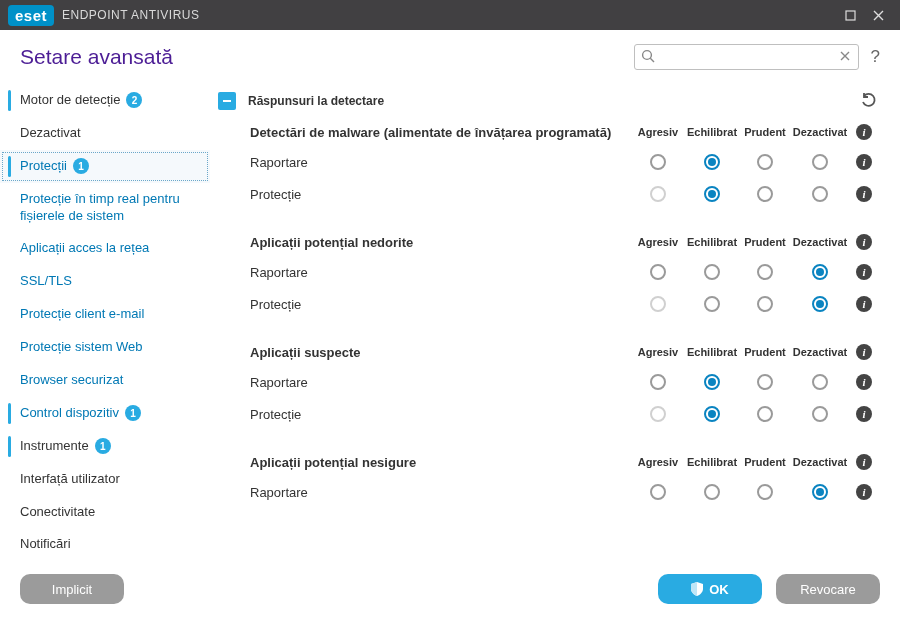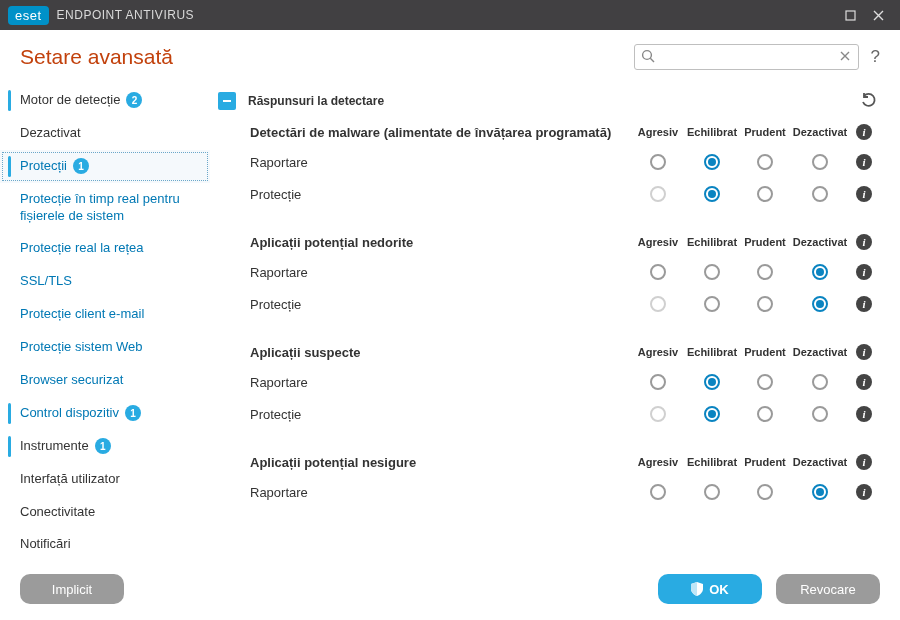--- a/index.html
+++ b/index.html
@@ -1,27 +1,27 @@
 <!DOCTYPE html>
 <html><head>
 <meta charset="utf-8">
 <style>
 * { margin: 0; padding: 0; box-sizing: border-box; font-family: "Segoe UI", Arial, sans-serif; }
 html, body { width: 900px; height: 620px; overflow: hidden; background: #fff; }
 
 
 .titlebar { height: 30px; background: #414042; color: #fff; display: flex; align-items: center; padding: 0 8px; font-size: 12px; }
-.titlebar .brand-badge { background: #0091c8; color: #fff; font-weight: 400; font-size: 13px; padding: 2px 7px; border-radius: 4px; letter-spacing: 0.5px; }
+.titlebar .brand-badge { background: #0091c8; color: #fff; font-weight: 700; font-size: 15px; padding: 2px 7px; border-radius: 4px; letter-spacing: 0.5px; }
 .titlebar .brand-text { margin-left: 8px; color: #d9d9d9; letter-spacing: 0.5px; font-size: 12px; }
 .titlebar .spacer { flex: 1; }
 .titlebar .win-btn { width: 28px; height: 30px; display: flex; align-items: center; justify-content: center; color: #ddd; cursor: pointer; }
 
 
 .header { display: flex; align-items: center; padding: 14px 20px 10px 20px; }
-.header .page-title { font-size: 21px; color: #c2410c; font-weight: 400; }
+.header .page-title { font-size: 21px; color: #4c1d95; font-weight: 400; }
 .header .spacer { flex: 1; }
 .searchbox { position: relative; width: 225px; }
 .searchbox input { width: 100%; height: 26px; border: 1px solid #bfbfbf; border-radius: 3px; padding: 0 26px 0 26px; font-size: 12px; background: #fff; color: #333; outline: none; }
 .searchbox .sicon { position: absolute; left: 6px; top: 4px; color: #888; }
 .searchbox .clear { position: absolute; right: 6px; top: 4px; color: #888; cursor: pointer; }
 .help-btn { margin-left: 12px; color: #666; font-size: 17px; cursor: pointer; }
 
 
 .body { display: flex; height: calc(620px - 30px - 54px - 54px); }
 
@@ -126,21 +126,21 @@
       </div>
       <div class="side-item top marked active selected">
         <span class="bar"></span>
         <span>Protecții</span>
         <span class="count-badge">1</span>
       </div>
       <div class="side-item sub active">
         <span>Protecție în timp real pentru fișierele de sistem</span>
       </div>
       <div class="side-item sub active">
-        <span>Protecție real la rețea</span>
+        <span>Aplicații acces la rețea</span>
       </div>
       <div class="side-item sub active">
         <span>SSL/TLS</span>
       </div>
       <div class="side-item sub active">
         <span>Protecție client e-mail</span>
       </div>
       <div class="side-item sub active">
         <span>Protecție sistem Web</span>
       </div>

